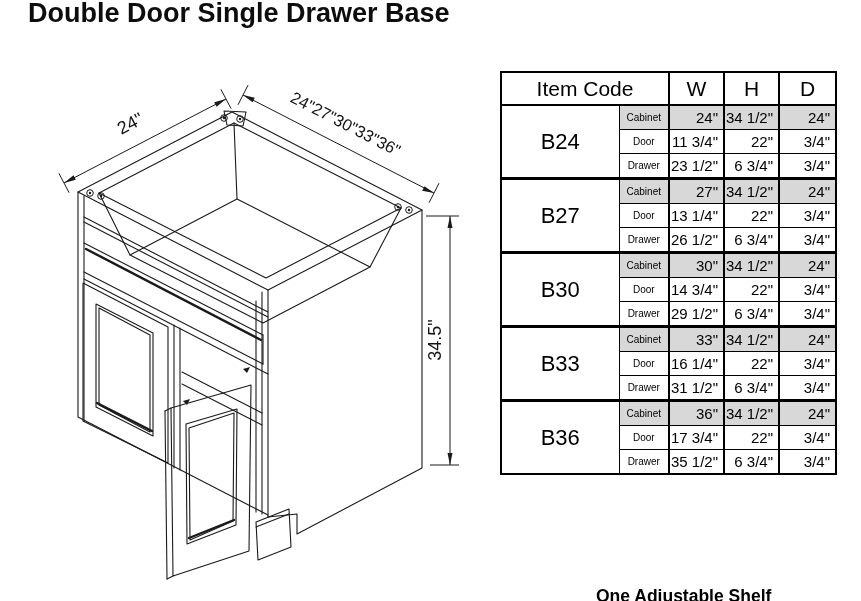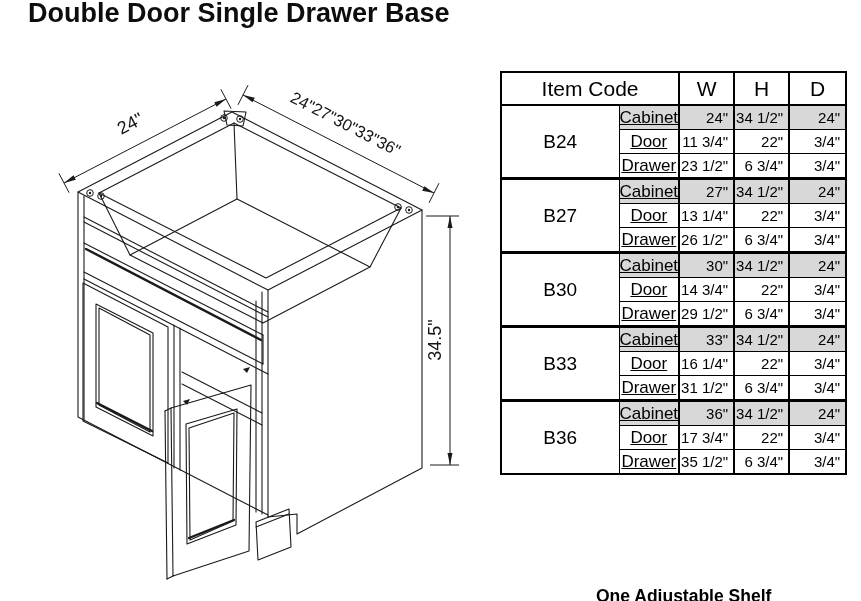--- a/index.html
+++ b/index.html
@@ -34,22 +34,22 @@
     border:1px solid #000;border-bottom:2px solid #000;
     height:31px;font-weight:normal;font-size:21px;padding:0;text-align:center;
     vertical-align:middle;
   }
   .spec-table td{
     border:1px solid #000;height:23px;padding:0;vertical-align:middle;
     white-space:nowrap;
   }
   .spec-table .b2l{border-left-width:2px;}
   .spec-table tr.group-start td{border-top:3px solid #000;}
-  .code-cell{font-size:19px;text-align:center;background:#fff;margin-left:12px;}
-  .sub-cell{font-size:17px;text-align:center;text-decoration:underline;}
+  .code-cell{font-size:22px;text-align:center;background:#fff;margin-left:12px;}
+  .sub-cell{font-size:10px;text-align:center;}
   .val-cell{font-size:15px;text-align:right;padding-right:5px !important;}
   tr.cab .sub-cell, tr.cab .val-cell{background:var(--cab-bg,#d8d8d8);}
   .shelf-note{
     position:absolute;left:596px;top:586px;
     font-size:17.5px;font-weight:bold;white-space:nowrap;
   }
 </style>
 </head>
 <body>
 

